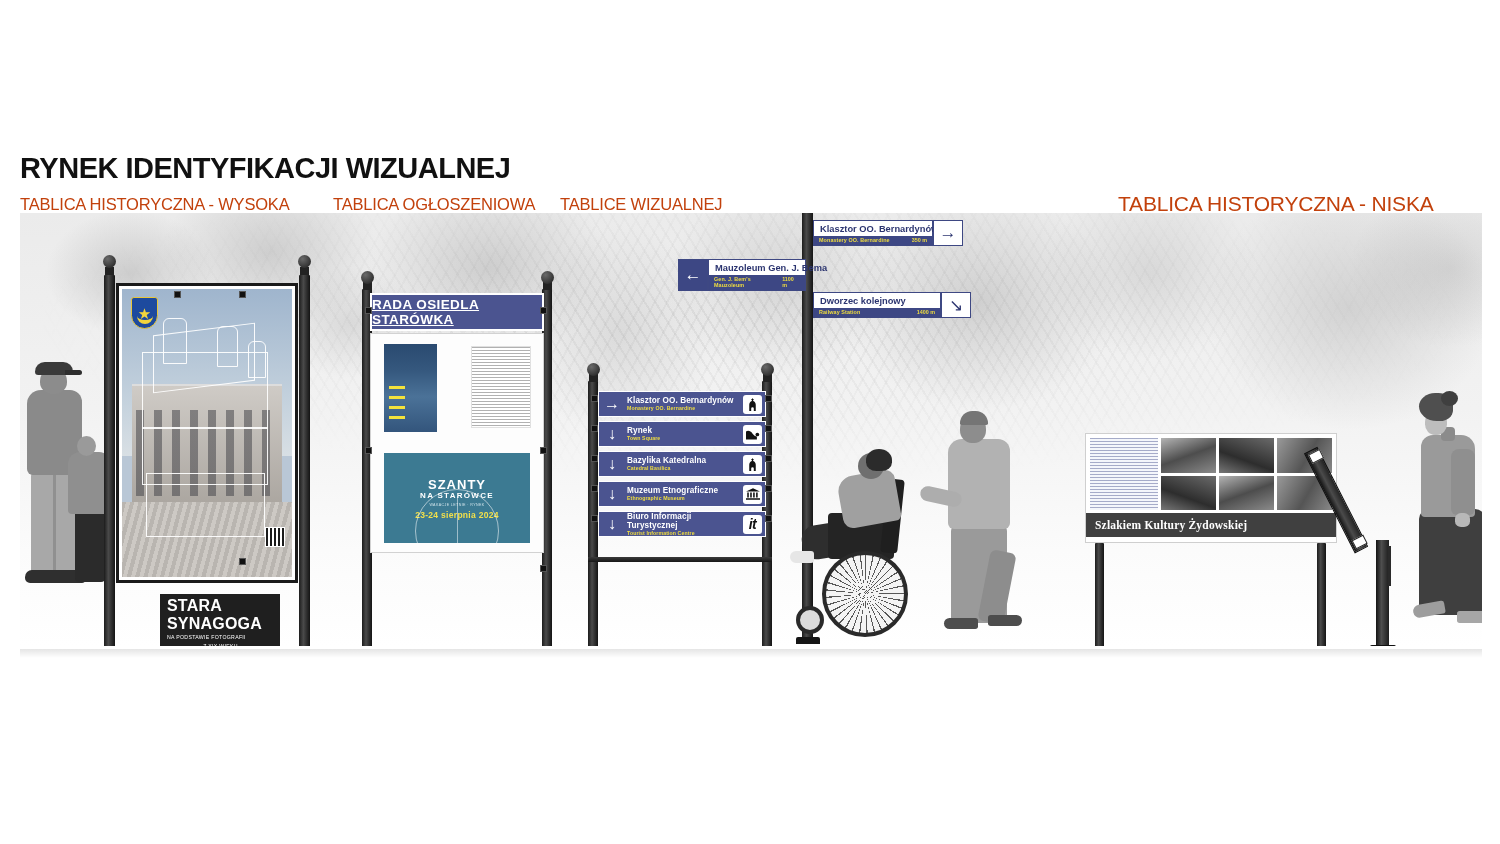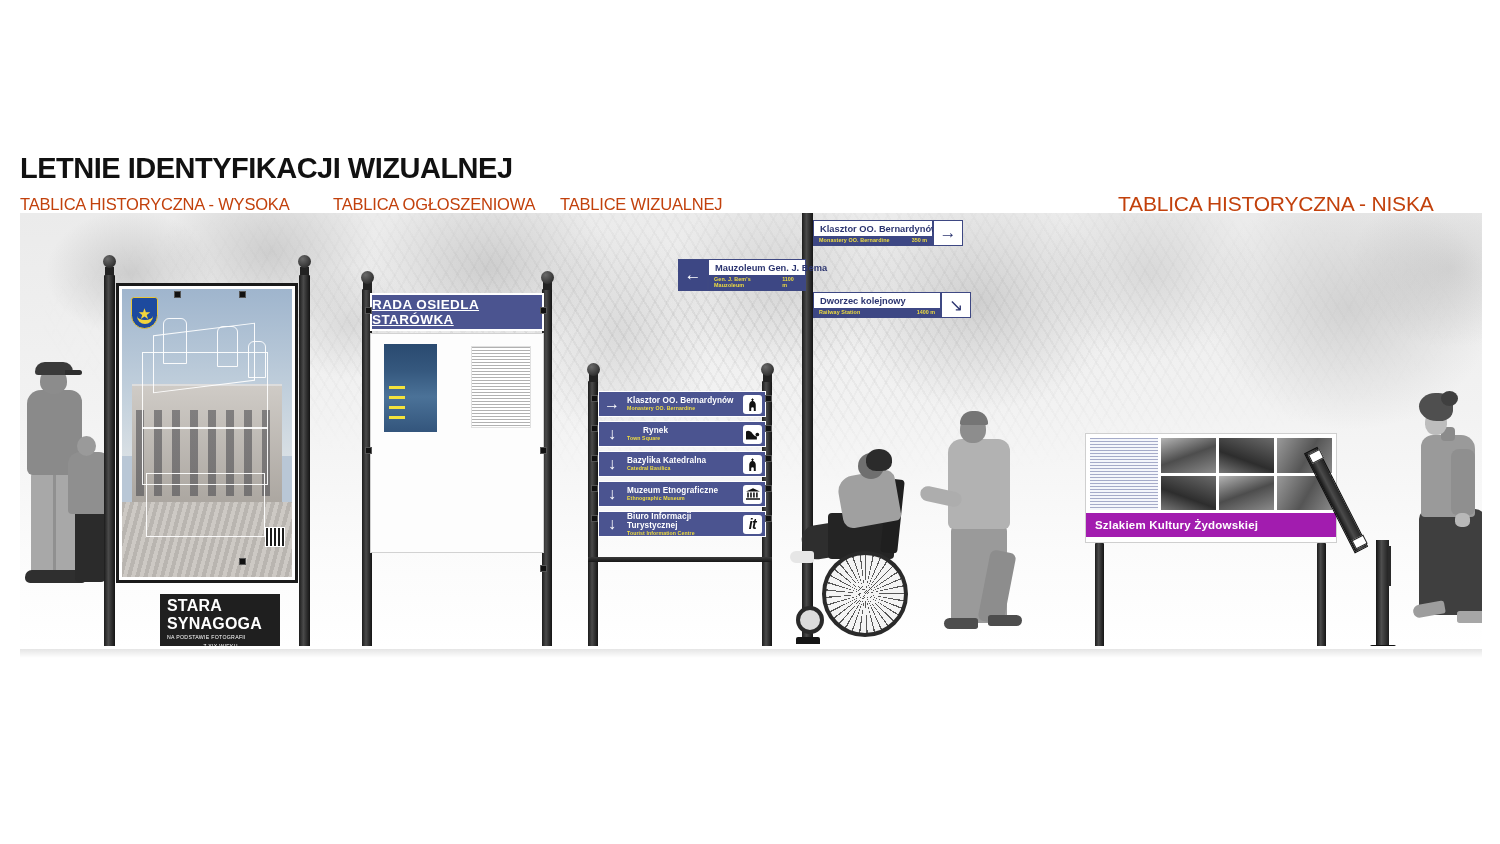--- a/index.html
+++ b/index.html
@@ -191,22 +191,22 @@
   #low-text {
     width:68px; background:#f4f6fb;
     background-image:repeating-linear-gradient(to bottom, rgba(70,80,140,.45) 0 1px, transparent 1px 3px);
   }
   #low-photos { flex:1; display:grid; grid-template-columns:repeat(3,1fr); grid-template-rows:repeat(2,1fr); gap:3px; }
   .lp { background:linear-gradient(145deg,#8d8d8d,#3f3f3f 55%,#6e6e6e); }
   .lp.a { background:linear-gradient(160deg,#b4b4b4,#4d4d4d 50%,#8a8a8a); }
   .lp.b { background:linear-gradient(200deg,#6a6a6a,#2d2d2d 60%,#777); }
   .lp.c { background:linear-gradient(120deg,#9a9a9a,#555 55%,#888); }
   #low-banner {
-    position:absolute; left:0; bottom:5px; width:100%; height:24px; background:#a21caf;
-    display:flex; align-items:center;
+    position:absolute; left:0; bottom:5px; width:100%; height:24px; background:#404040;
+    display:flex; align-items:center;font-family:Liberation Serif, serif;
   }
   #low-banner-text { color:#fff; font-size:11.5px; font-weight:bold; padding-left:9px; letter-spacing:.2px; }
 
   
   #section-view { position:absolute; left:1330px; top:215px; width:110px; height:230px; }
   #sec-panel {
     position:absolute; left:4px; top:10px; width:15px; height:112px;
     background:linear-gradient(to right,#111,#4b4b4b 45%,#222);
     transform-origin:bottom center; transform:rotate(-27deg);
     border:1px solid #0c0c0c;
@@ -276,21 +276,21 @@
   #w-skirt { position:absolute; left:14px; top:118px; width:66px; height:106px; background:#3f3f3f;
              border-radius:10px 10px 6px 10px; }
   #w-shoe1 { position:absolute; left:8px; top:212px; width:32px; height:13px; background:#9d9d9d; border-radius:9px 4px 4px 9px; transform:rotate(-10deg); }
   #w-shoe2 { position:absolute; left:52px; top:220px; width:30px; height:12px; background:#a6a6a6; border-radius:4px 9px 9px 4px; }
 </style>
 </head>
 <body>
 
 <div class="board">
 
-  <div id="title-main">LETNIE IDENTYFIKACJI WIZUALNEJ</div>
+  <div id="title-main">RYNEK IDENTYFIKACJI WIZUALNEJ</div>
   <div class="subtitle" id="sub-1">TABLICA HISTORYCZNA - WYSOKA</div>
   <div class="subtitle" id="sub-2">TABLICA OGŁOSZENIOWA</div>
   <div class="subtitle" id="sub-3">TABLICE WIZUALNEJ</div>
   <div class="subtitle" id="sub-4">TABLICA HISTORYCZNA - NISKA</div>
   <div class="subsub" id="sub-4a">Widok z przodu</div>
   <div class="subsub" id="sub-4b">Przekrój pionowy</div>
 
   <div id="scene">
     <div id="bg-trees"></div>
 
@@ -366,20 +366,27 @@
       <div class="bolt" style="left:190px; top:36px;"></div>
 
       <div id="ann-body">
         <div id="poster-sea">
           <span class="hl" style="top:42px;"></span>
           <span class="hl" style="top:52px;"></span>
           <span class="hl" style="top:62px;"></span>
           <span class="hl" style="top:72px;"></span>
         </div>
         <div id="poster-list"></div>
+        <div id="poster-shanty">
+          <div id="shanty-compass"></div>
+          <span id="shanty-t1">SZANTY</span>
+          <span id="shanty-t2">NA STARÓWCE</span>
+          <span id="shanty-t3">WAKACJE LETNIE · RYNEK</span>
+          <span id="shanty-t4">23-24 sierpnia 2024</span>
+        </div>
       </div>
       <div class="bolt" style="left:15px; top:176px;"></div>
       <div class="bolt" style="left:190px; top:176px;"></div>
       <div class="bolt" style="left:190px; top:294px;"></div>
     </div>
 
     <div id="dir-board">
       <div class="post" style="left:8px; top:10px; width:10px; height:280px;"></div>
       <div class="post" style="left:182px; top:10px; width:10px; height:280px;"></div>
       <div class="finial-neck" style="left:9px; top:3px;"></div>
@@ -399,21 +406,21 @@
           <span class="dir-icon">
             <svg width="13" height="13" viewBox="0 0 16 16">
                 <path fill="#111" d="M8 0l.8 1.6H9.6V2.6H8.8V3.8C10.8 4.6 12 6.3 12 8.4V16H9.6v-3a1.6 1.6 0 0 0-3.2 0v3H4V8.4C4 6.3 5.2 4.6 7.2 3.8V2.6H6.4V1.6h.8z"></path>
               </svg>
           </span>
         </div>
 
         <div class="dir-row">
           <span class="dir-arrow">↓</span>
           <span class="dir-texts">
-            <span class="dir-pl" style="display:block;margin-left:16px;">Rynek</span>
+            <span class="dir-pl" style="display:block;">Rynek</span>
             <span class="dir-en" style="display:block;">Town Square</span>
           </span>
           <span class="dir-icon">
             <svg width="14" height="11" viewBox="0 0 18 13">
                 <path fill="#111" d="M0 2.5C3 1 6 2 8.5 5.5 10 7.6 12 8.8 14 9.1V13H0z"></path>
                 <circle fill="#111" cx="14.6" cy="6.5" r="2.4"></circle>
               </svg>
           </span>
         </div>
 

